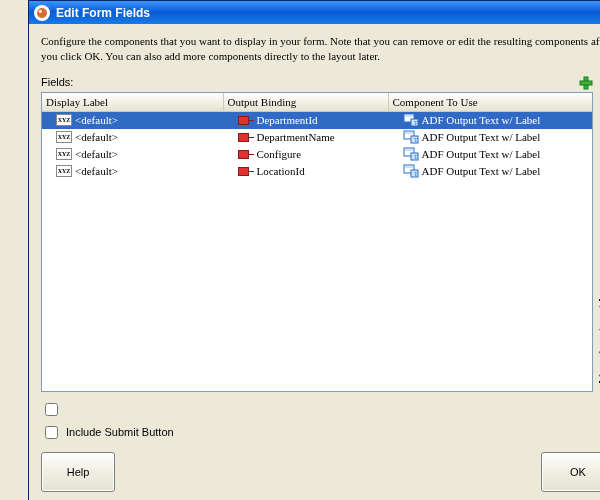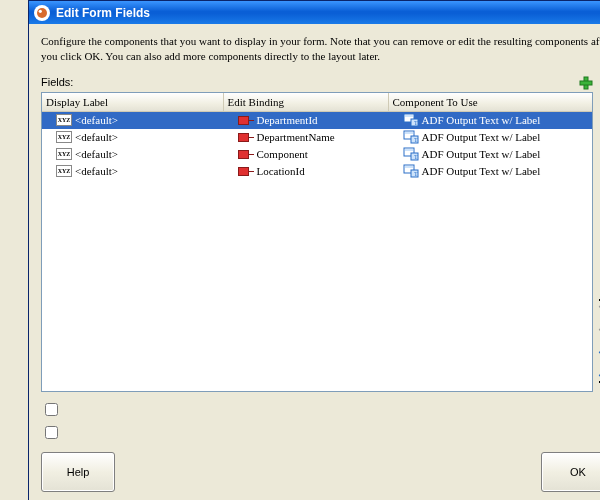--- a/index.html
+++ b/index.html
@@ -79,21 +79,21 @@
         <svg width="16" height="16" viewBox="0 0 16 16">
             <path d="M3 3 L13 13 M13 3 L3 13" stroke="#d22" stroke-width="3"></path>
           </svg>
       </div>
     </div>
 
     <div class="table-wrap">
       <div class="table-area">
         <div class="thead">
           <div class="th col1">Display Label</div>
-          <div class="th col2">Edit Binding</div>
+          <div class="th col2">Output Binding</div>
           <div class="th col3">Component To Use</div>
         </div>
         <div id="tbody">
             <div class="row sel">
               <div class="cell col1">
                 <span class="ic">
                   <span class="xyz-ic"></span>
                 </span>
                 <span>&lt;default&gt;</span>
               </div>
@@ -147,21 +147,21 @@
                 <span class="ic">
                   <span class="xyz-ic"></span>
                 </span>
                 <span>&lt;default&gt;</span>
               </div>
               <div class="cell col2">
                 <span class="ic bind-ic">
                   <span class="sq"></span>
                   <span class="dash"></span>
                 </span>
-                <span>Component</span>
+                <span>Configure</span>
               </div>
               <div class="cell col3">
                 <span class="ic comp-ic">
                   <svg width="16" height="14" viewBox="0 0 16 14">
                     <rect x="1" y="1" width="10" height="8" fill="#fff" stroke="#2a6fc7"></rect>
                     <rect x="2" y="2" width="8" height="2" fill="#cde3fb"></rect>
                     <rect x="8" y="6" width="7" height="7" fill="#cde3fb" stroke="#2a6fc7"></rect>
                     <text x="11" y="12" font-size="6" fill="#2a6fc7">T</text>
                   </svg>
                 </span>
@@ -222,20 +222,21 @@
         </div>
       </div>
     </div>
 
     <div class="bottom-opts">
       <label class="chk">
         <input type="checkbox" style="">
       </label>
       <label class="chk">
         <input type="checkbox" style="">
+        <span>Include Submit Button</span>
       </label>
     </div>
 
     <div class="footer">
       <button class="btn help">Help</button>
       <span class="sp"></span>
       <button class="btn">OK</button>
     </div>
 
   </div>

